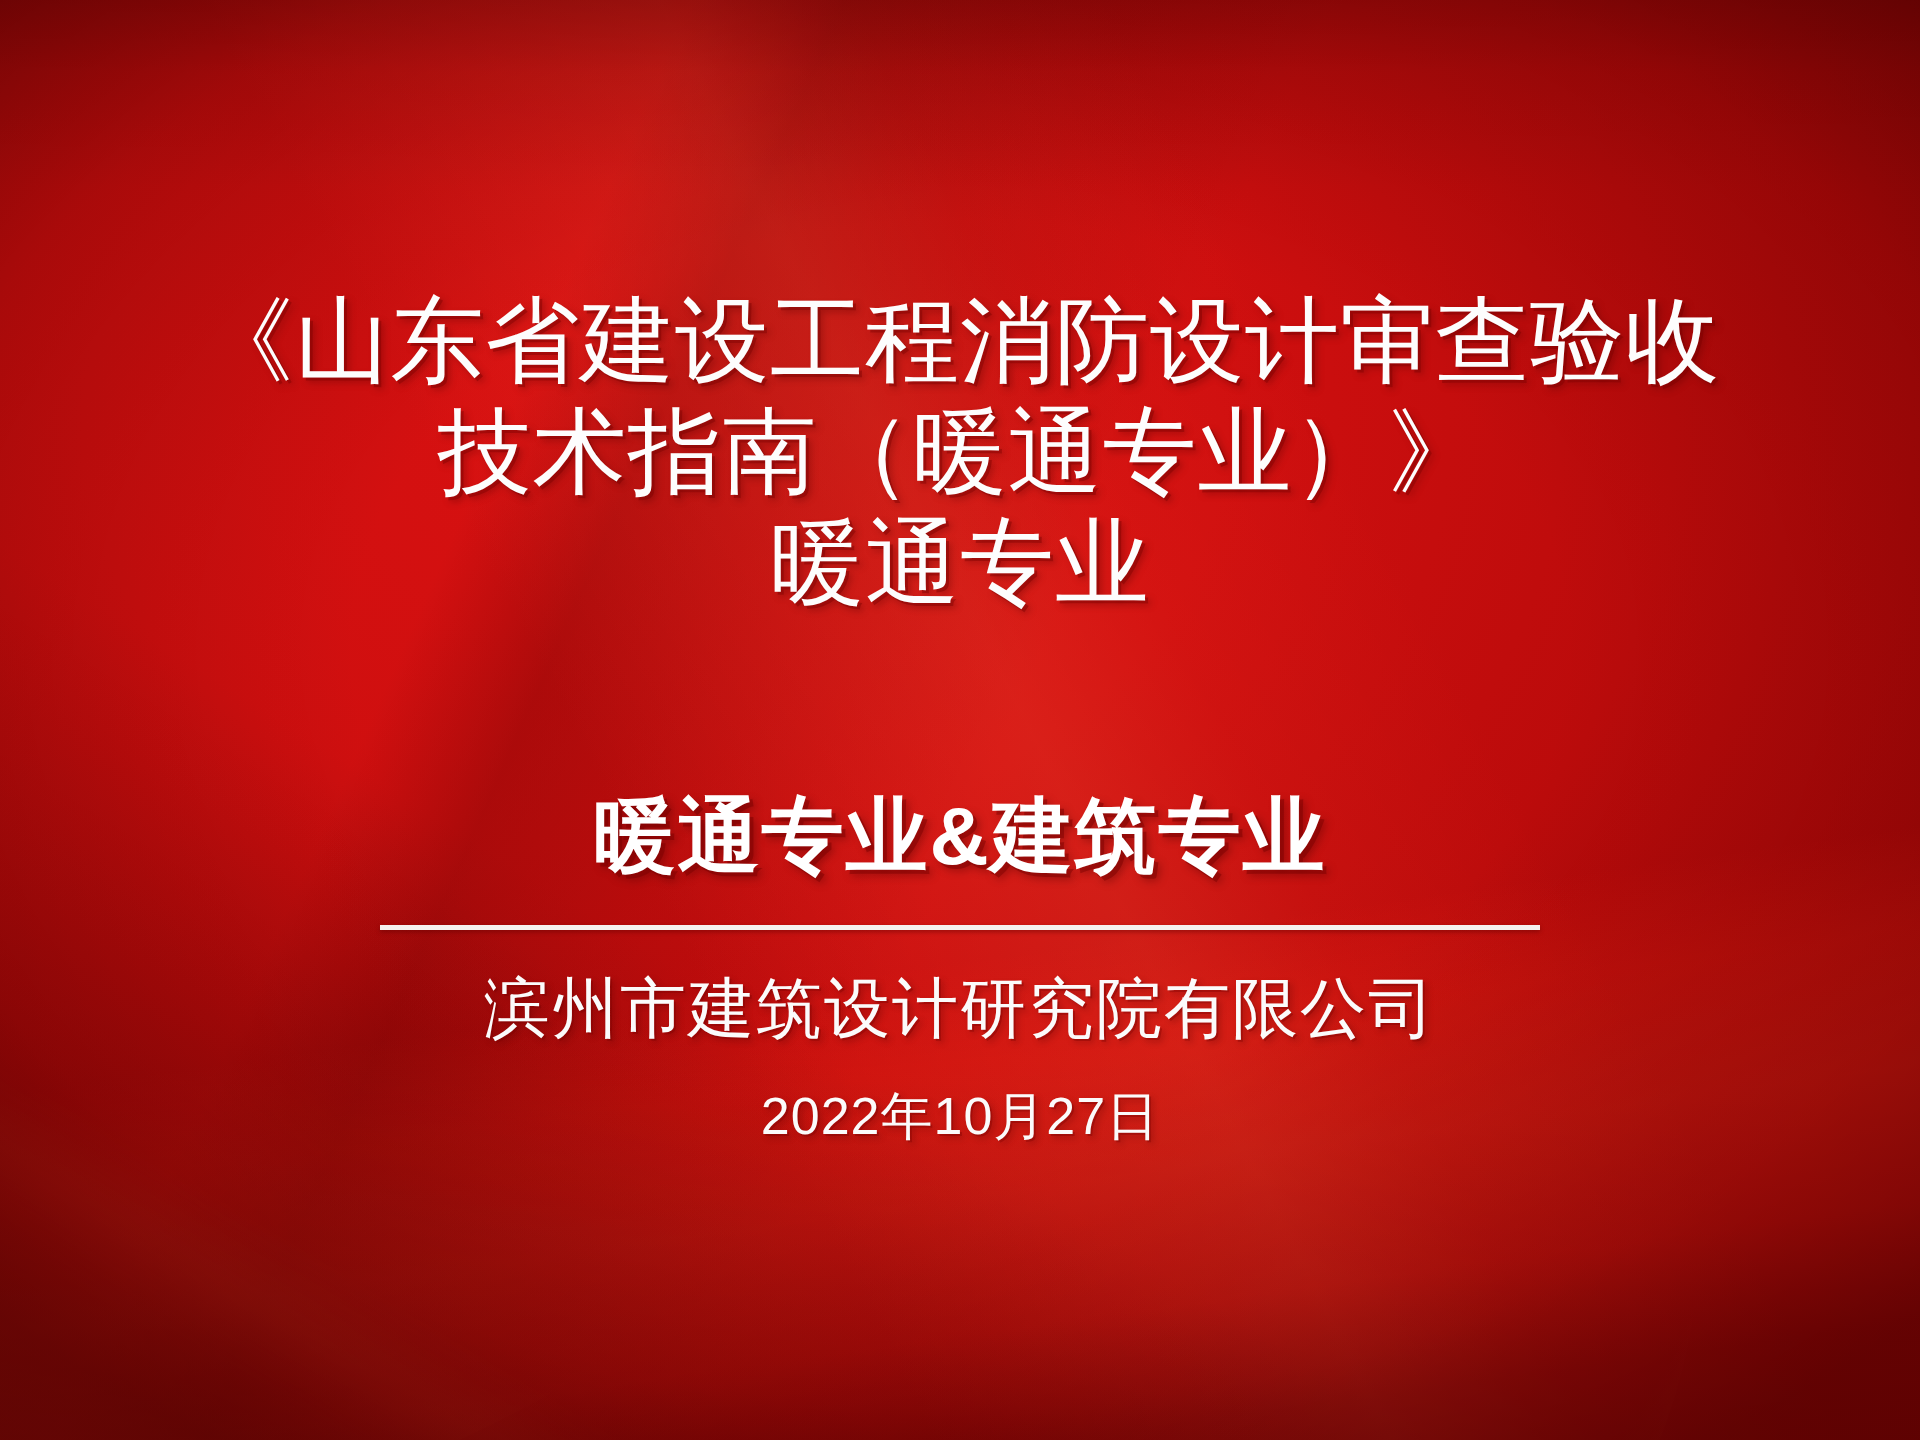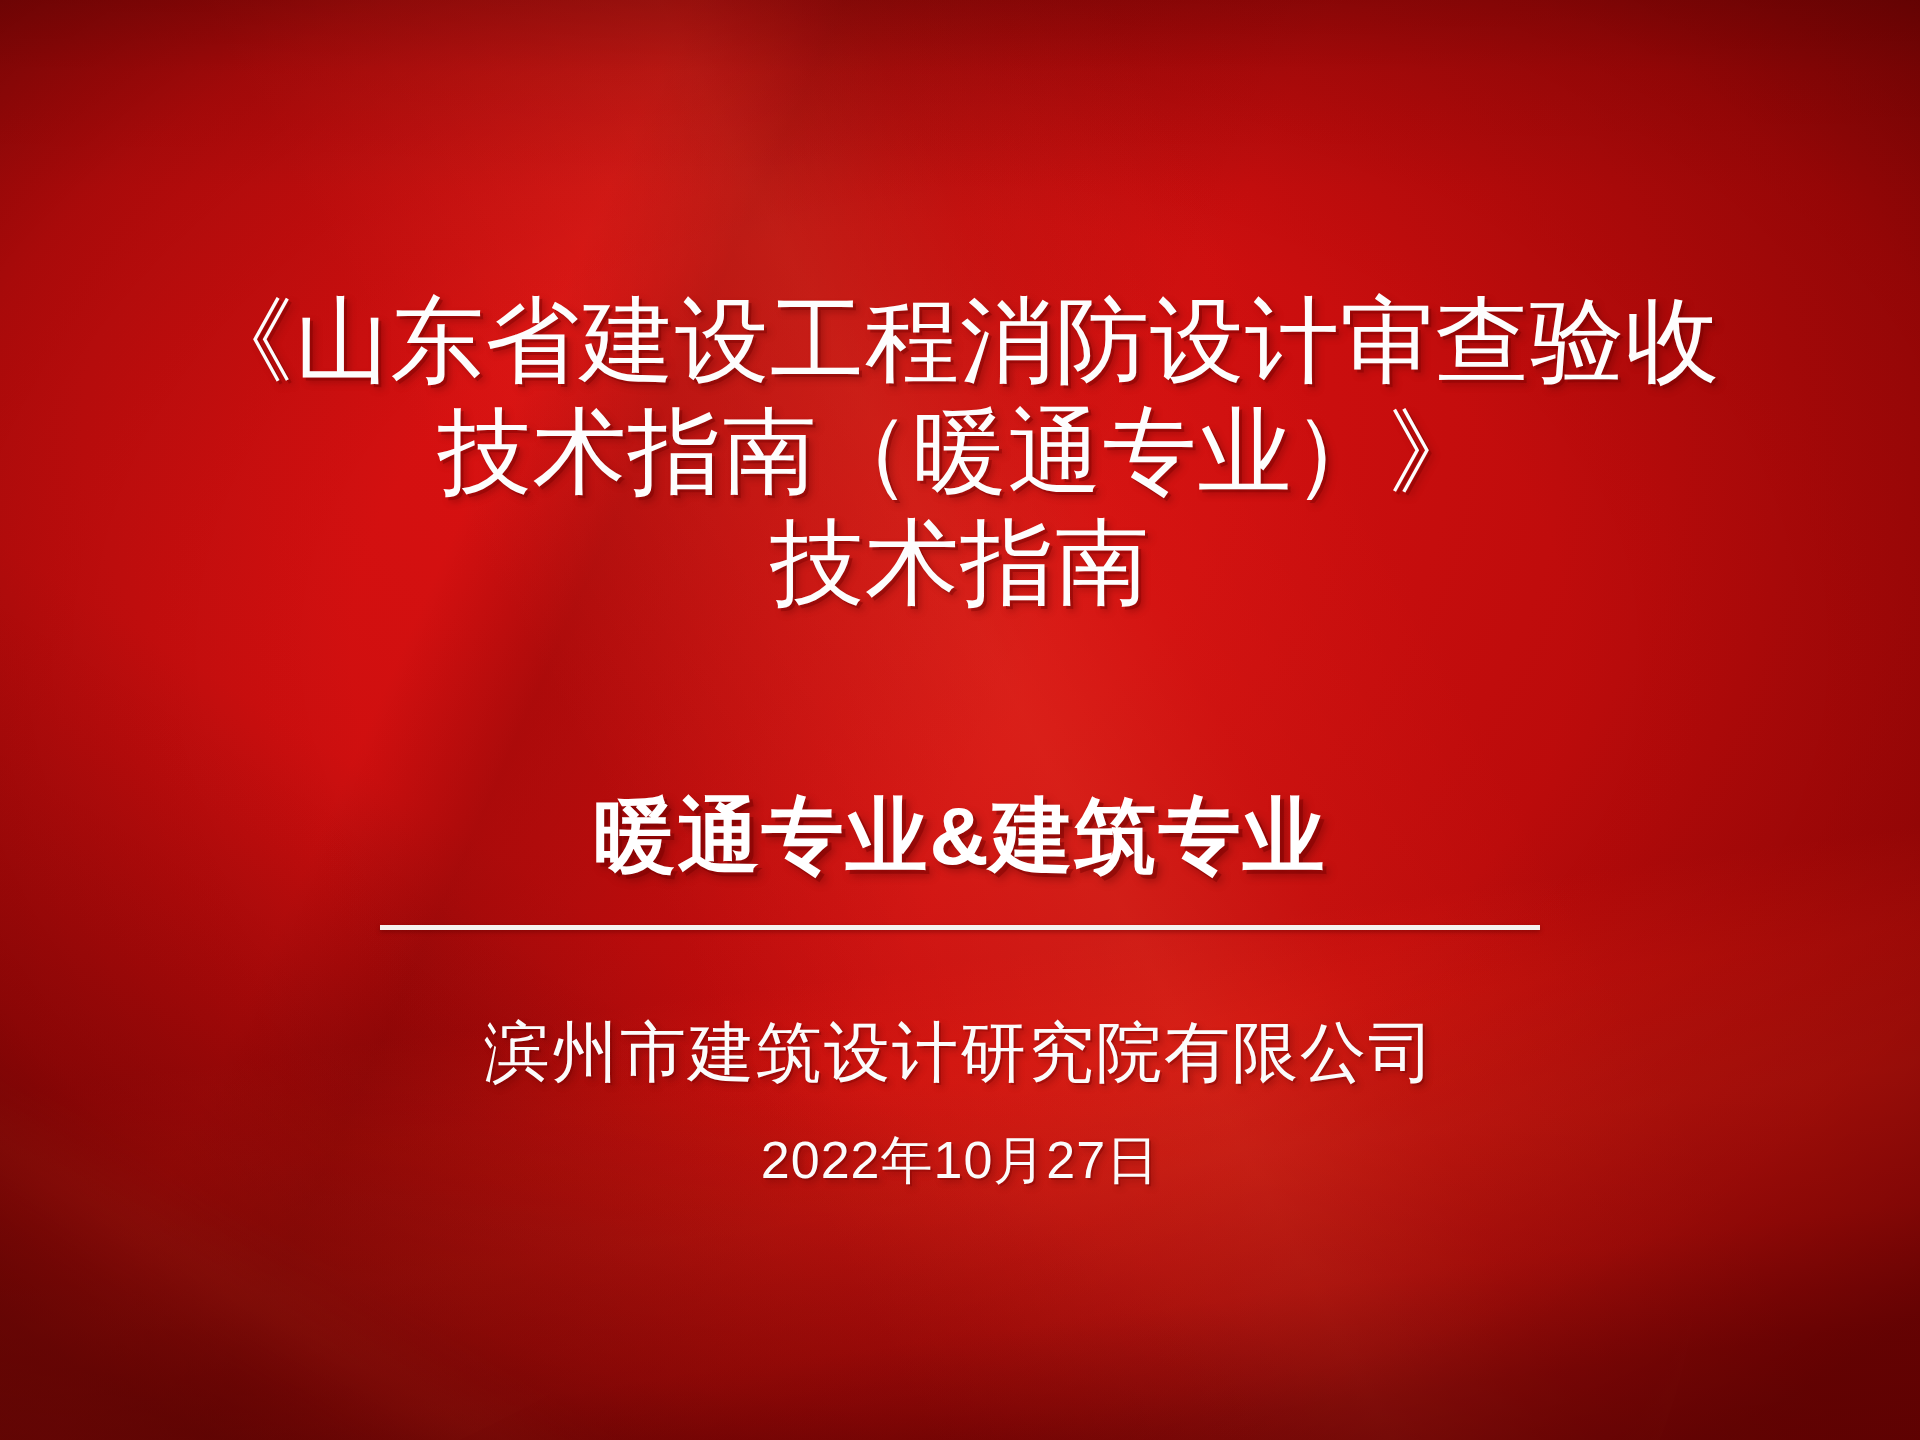--- a/index.html
+++ b/index.html
@@ -184,21 +184,21 @@
 
   .divider {
     margin-top: 44px;
     width: 1160px;
     height: 5px;
     background: #f5f2ef;
     box-shadow: 0 2px 4px rgba(90,0,0,0.45);
   }
 
   .org {
-    margin-top: 78px;
+    margin-top: 34px;
     font-size: 66px;
     font-weight: 400;
     letter-spacing: 2px;
     color: #fbfbfb;
     text-shadow: 2px 2px 0 rgba(120,0,0,0.35), 4px 4px 6px rgba(80,0,0,0.30);
     white-space: nowrap;
   }
 
   .date {
     margin-top: 28px;
@@ -224,21 +224,21 @@
   <div class="bg-streak"></div>
   <div class="bg-layer bg-bl-dark"></div>
   <div class="bg-layer bg-top-dark"></div>
   <div class="bg-layer bg-vignette"></div>
 
   <div class="content">
 
     <h1 class="main-title">
       <span class="tline">《山东省建设工程消防设计审查验收</span>
       <span class="tline">技术指南（暖通专业）》</span>
-      <span class="tline">技术指南</span>
+      <span class="tline">暖通专业</span>
     </h1>
 
     <div class="subtitle">暖通专业&amp;建筑专业</div>
 
     <div class="divider"></div>
 
     <div class="org">滨州市建筑设计研究院有限公司</div>
 
     <div class="date">2022年10月27日</div>
 

